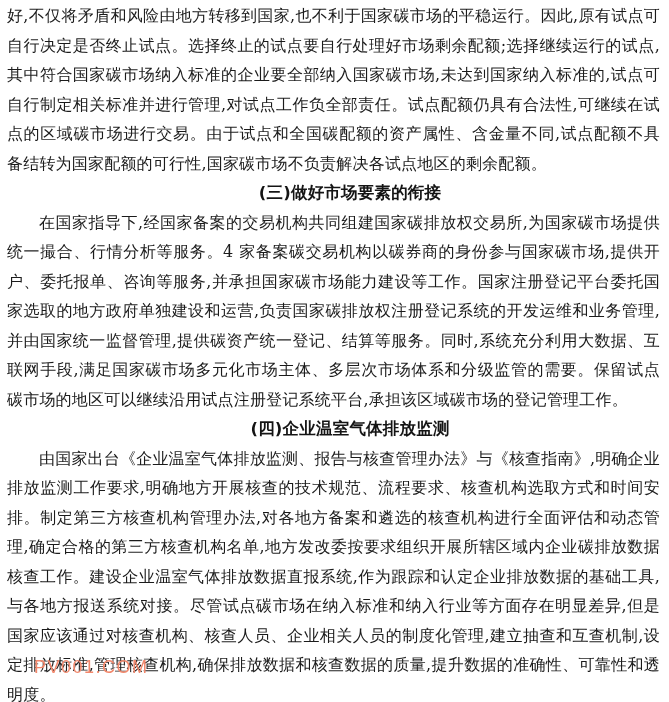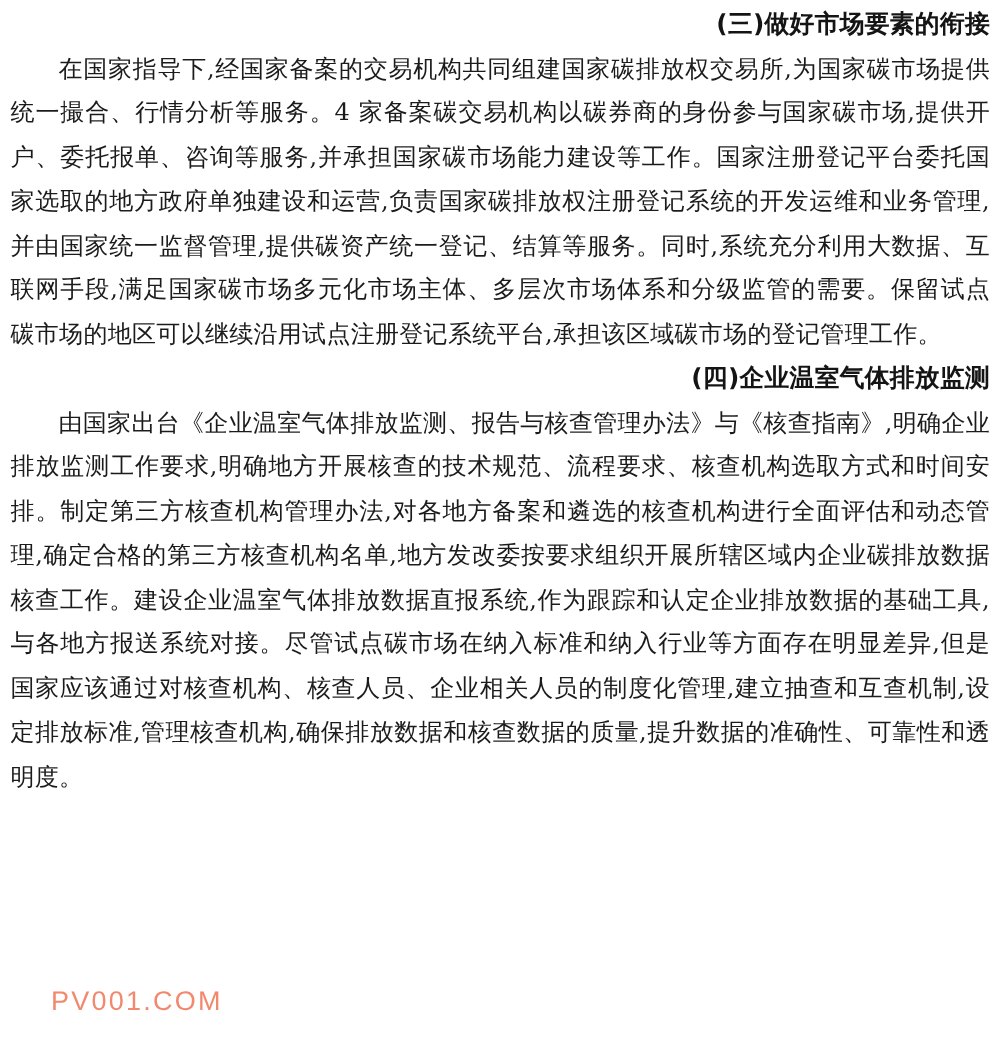--- a/index.html
+++ b/index.html
@@ -29,39 +29,40 @@
   }
   .para.indent {
     text-indent: 2em;
   }
   .heading {
     margin: 0;
     font-size: 16.5px;
     line-height: 29.5px;
     font-weight: bold;
     text-indent: 2em;
-    text-align: right;
+    text-align: center;
     font-family: "DejaVu Sans", "Liberation Sans", sans-serif;
     color: #141414;
   }
   .watermark {
     position: absolute;
     left: 34px;
     top: 657px;
     font-family: "Liberation Sans", "DejaVu Sans", sans-serif;
     font-size: 18px;
     font-weight: normal;
     letter-spacing: 1.5px;
     pointer-events: none;
   }
 </style>
 </head>
 <body>
 
 <div class="page" style="background: rgb(255, 255, 255); color: rgb(27, 27, 27);">
   <div class="content">
+    <p class="para">好,不仅将矛盾和风险由地方转移到国家,也不利于国家碳市场的平稳运行。因此,原有试点可自行决定是否终止试点。选择终止的试点要自行处理好市场剩余配额;选择继续运行的试点,其中符合国家碳市场纳入标准的企业要全部纳入国家碳市场,未达到国家纳入标准的,试点可自行制定相关标准并进行管理,对试点工作负全部责任。试点配额仍具有合法性,可继续在试点的区域碳市场进行交易。由于试点和全国碳配额的资产属性、含金量不同,试点配额不具备结转为国家配额的可行性,国家碳市场不负责解决各试点地区的剩余配额。</p>
     <h3 class="heading">(三)做好市场要素的衔接</h3>
     <p class="para indent">在国家指导下,经国家备案的交易机构共同组建国家碳排放权交易所,为国家碳市场提供统一撮合、行情分析等服务。4 家备案碳交易机构以碳券商的身份参与国家碳市场,提供开户、委托报单、咨询等服务,并承担国家碳市场能力建设等工作。国家注册登记平台委托国家选取的地方政府单独建设和运营,负责国家碳排放权注册登记系统的开发运维和业务管理,并由国家统一监督管理,提供碳资产统一登记、结算等服务。同时,系统充分利用大数据、互联网手段,满足国家碳市场多元化市场主体、多层次市场体系和分级监管的需要。保留试点碳市场的地区可以继续沿用试点注册登记系统平台,承担该区域碳市场的登记管理工作。</p>
     <h3 class="heading">(四)企业温室气体排放监测</h3>
     <p class="para indent">由国家出台《企业温室气体排放监测、报告与核查管理办法》与《核查指南》,明确企业排放监测工作要求,明确地方开展核查的技术规范、流程要求、核查机构选取方式和时间安排。制定第三方核查机构管理办法,对各地方备案和遴选的核查机构进行全面评估和动态管理,确定合格的第三方核查机构名单,地方发改委按要求组织开展所辖区域内企业碳排放数据核查工作。建设企业温室气体排放数据直报系统,作为跟踪和认定企业排放数据的基础工具,与各地方报送系统对接。尽管试点碳市场在纳入标准和纳入行业等方面存在明显差异,但是国家应该通过对核查机构、核查人员、企业相关人员的制度化管理,建立抽查和互查机制,设定排放标准,管理核查机构,确保排放数据和核查数据的质量,提升数据的准确性、可靠性和透明度。</p>
   </div>
   <div class="watermark" style="color: rgb(242, 136, 108);">PV001.COM</div>
 </div>
 
 </body></html>

